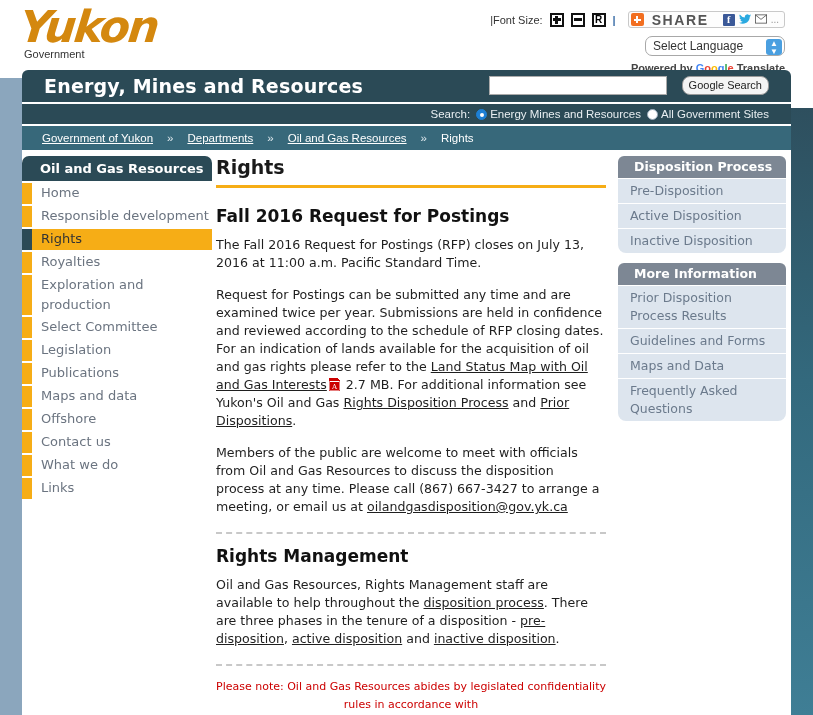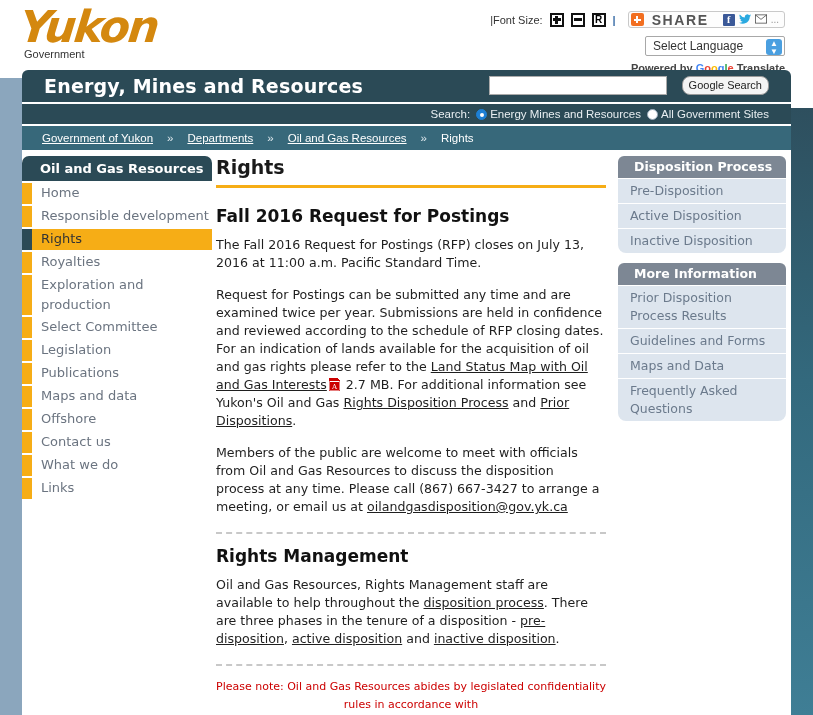--- a/index.html
+++ b/index.html
@@ -72,21 +72,21 @@
   #share-plus::after  { content:""; position:absolute; left:5.5px; top:3px; width:2px; height:7px; background:#fff; }
   #share-label { font-size:14px; letter-spacing:1.6px; color:#555; font-weight:bold; padding:0 10px 0 4px; }
   .sm-icon { width:12px; height:12px; display:inline-block; border-radius:1px; }
   #fb-icon { background:#3b5998; color:#fff; font-size:10px; font-weight:bold; text-align:center; line-height:12px; font-family:"Liberation Serif", serif; }
   #tw-icon { color:#2aa9e0; font-size:12px; line-height:12px; }
   #mail-icon { color:#444; font-size:11px; line-height:12px; }
   #more-dots { color:#999; font-size:10px; }
 
   #lang-select {
     position:absolute; right:28px; top:36px;
-    width:140px; height:20px; border:1px solid #a8a8a8; border-radius:2px;
+    width:140px; height:20px; border:1px solid #a8a8a8; border-radius:7px;
     background:#fff; display:flex; align-items:center; cursor:pointer;
     font-size:12px; color:#333; padding-left:7px;
     font-family:"Liberation Sans", sans-serif;
   }
   #lang-arrow {
     position:absolute; right:2px; top:2px; width:16px; height:16px;
     background:#4a9fe0; border-radius:3px; color:#fff;
     font-size:8px; line-height:8px; text-align:center; padding-top:1px;
   }
   #translate-credit {

